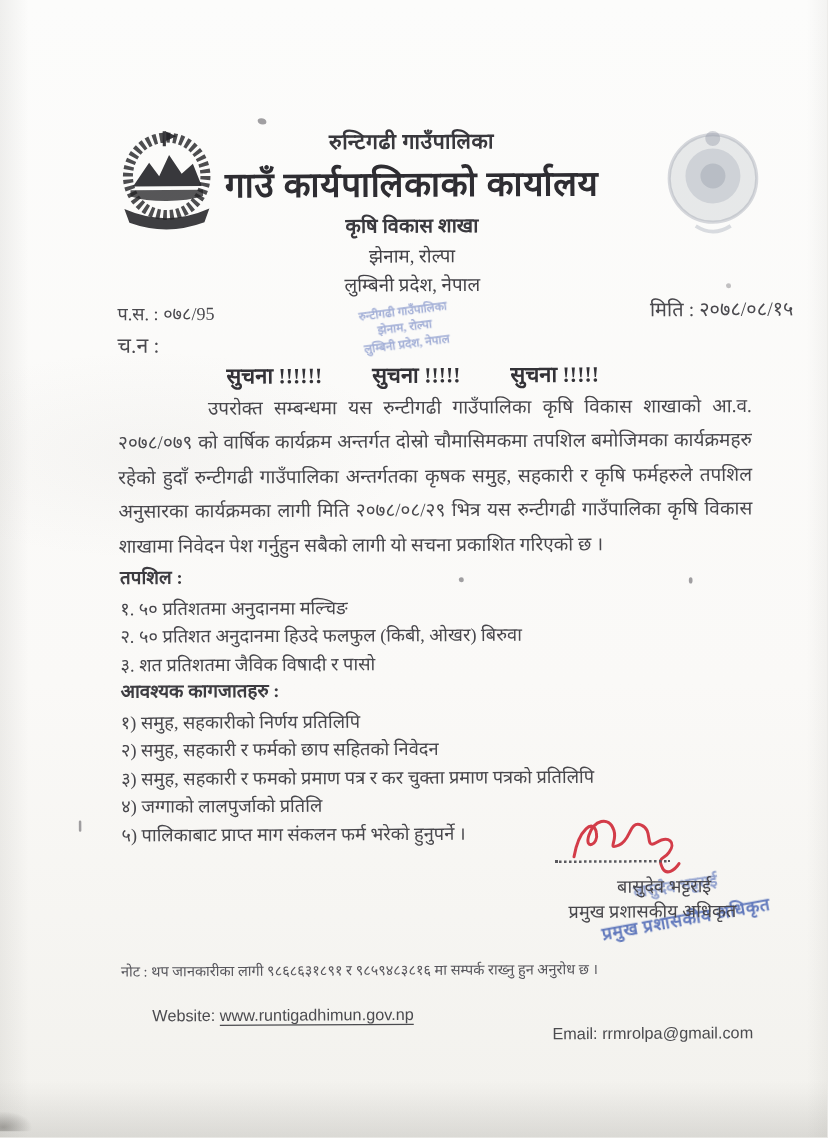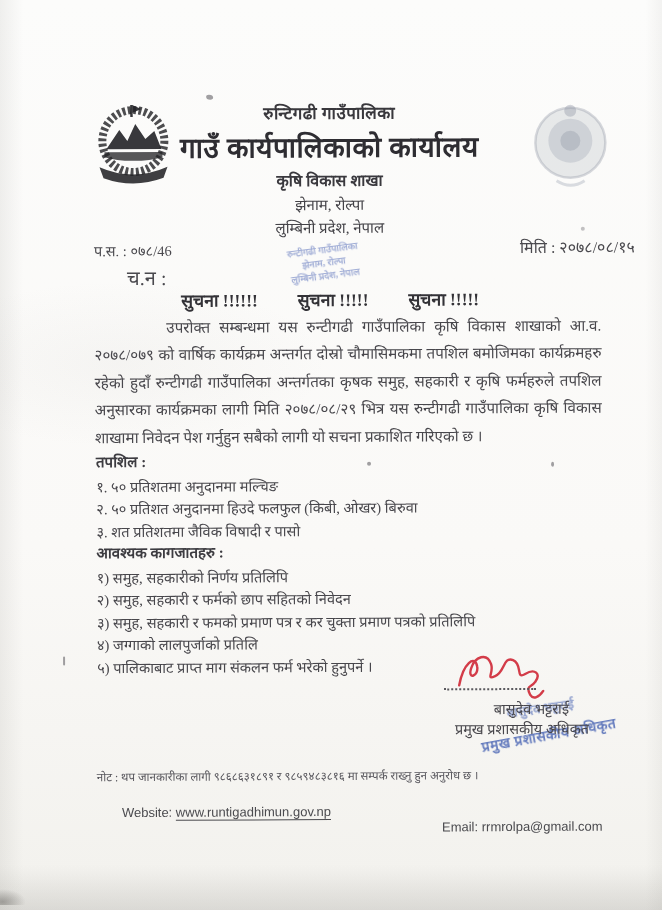--- a/index.html
+++ b/index.html
@@ -20,21 +20,21 @@
   }
   .content{position:absolute;inset:0;transform:rotate(-0.3deg);}
   .abs{position:absolute;}
   .center{left:0;right:0;text-align:center;}
   .hdr1{top:101px;font-size:17px;font-weight:bold;color:#39383d;letter-spacing:.5px;}
   .hdr2{top:127px;font-size:28px;font-weight:bold;color:#2e2d32;letter-spacing:.5px;}
   .hdr3{top:169px;font-size:16px;font-weight:bold;color:#3a393e;}
   .hdr4{top:194px;font-size:15px;color:#434247;}
   .hdr5{top:217px;font-size:15px;color:#434247;}
   .refno{top:239px;left:95px;font-size:14.5px;color:#4a494e;}
-  .chno{top:263px;left:95px;font-size:20px;color:#4a494e;margin-left:33px;}
+  .chno{top:263px;left:95px;font-size:17px;color:#4a494e;}
   .date{top:237px;left:505px;font-size:16px;color:#4a494e;margin-left:16px;}
   .notice-row{top:287px;left:0;right:0;display:flex;justify-content:center;gap:40px;
     font-size:17.5px;font-weight:bold;color:#333237;}
   .body-par{top:313px;left:95px;width:507px;font-size:15.2px;line-height:27.4px;
     text-align:justify;text-indent:72px;color:#48474c;}
   .sec-head{font-size:15px;font-weight:bold;color:#3d3c41;}
   .list .li{font-size:14.6px;line-height:22.4px;color:#48474c;}
   .tapsil{top:450px;left:96px;}
   .tapsil .li-wrap{margin-top:5px;}
   .docs{top:541px;left:96px;}
@@ -100,21 +100,21 @@
     <div class="abs center hdr3">कृषि विकास शाखा</div>
     <div class="abs center hdr4">झेनाम, रोल्पा</div>
     <div class="abs center hdr5">लुम्बिनी प्रदेश, नेपाल</div>
 
     <div class="abs stamp-center">
       <div>रुन्टीगढी गाउँपालिका</div>
       <div>झेनाम, रोल्पा</div>
       <div>लुम्बिनी प्रदेश, नेपाल</div>
     </div>
 
-    <div class="abs refno">प.स. : ०७८/46</div>
+    <div class="abs refno">प.स. : ०७८/95</div>
     <div class="abs chno">च.न :</div>
     <div class="abs date">मिति : २०७८/०८/१५</div>
 
     <div class="abs notice-row">
       <span>सुचना !!!!!!</span>
       <span>सुचना !!!!!</span>
       <span>सुचना !!!!!</span>
     </div>
 
     <div class="abs body-par">उपरोक्त सम्बन्धमा यस रुन्टीगढी गाउँपालिका कृषि विकास शाखाको आ.व. २०७८/०७९ को वार्षिक कार्यक्रम अन्तर्गत दोस्रो चौमासिमकमा तपशिल बमोजिमका कार्यक्रमहरु रहेको हुदाँ रुन्टीगढी गाउँपालिका अन्तर्गतका कृषक समुह, सहकारी र कृषि फर्महरुले तपशिल अनुसारका कार्यक्रमका लागी मिति २०७८/०८/२९ भित्र यस रुन्टीगढी गाउँपालिका कृषि विकास शाखामा निवेदन पेश गर्नुहुन सबैको लागी यो सचना प्रकाशित गरिएको छ ।</div>

